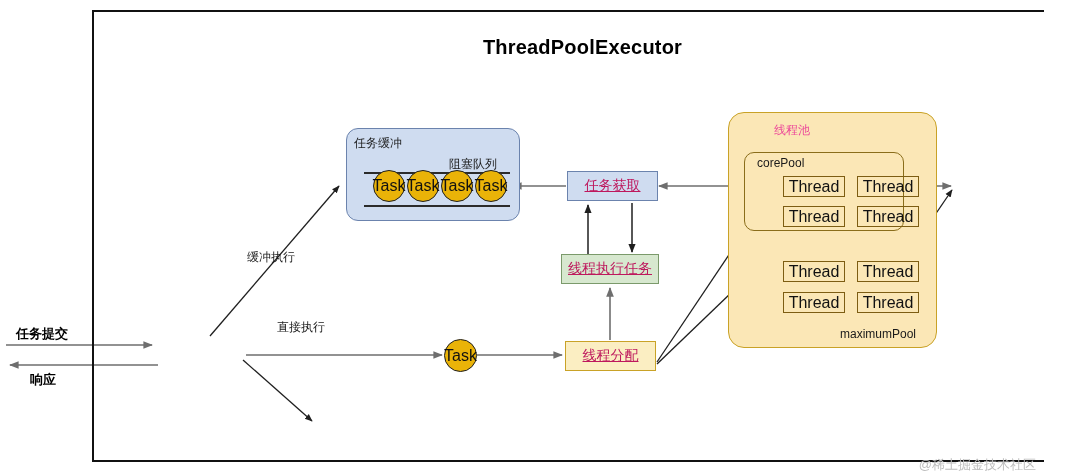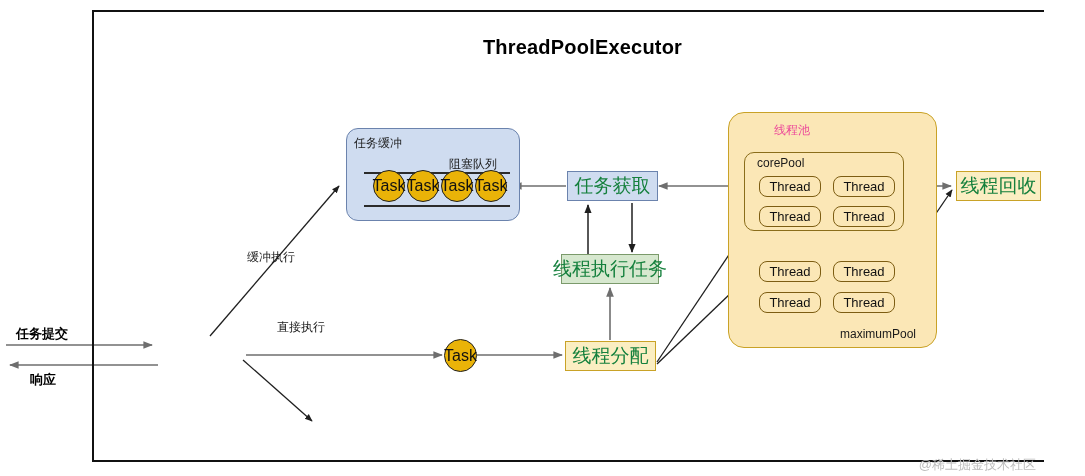--- a/index.html
+++ b/index.html
@@ -20,23 +20,24 @@
     left: 0; top: 0;
     width: 1085px;
     height: 476px;
   }
   .node {
     position: absolute;
     box-sizing: border-box;
     display: flex;
     align-items: center;
     justify-content: center;
-    font-size: 19px;
-    color: #15803d;
-    white-space: nowrap;
+    font-size: 14px;
+    color: #be185d;
+    white-space: nowrap;
+    text-decoration: underline;
   }
   
   .executor-frame {
     position: absolute;
     left: 92px;
     top: 10px;
     width: 981px;
     height: 452px;
     border: 2.5px solid #111111;
     background: transparent;
@@ -146,28 +147,29 @@
     left: 840px;
     top: 327px;
     font-size: 12px;
     color: #1a1a1a;
   }
   .thread-chip {
     position: absolute;
     width: 62px;
     height: 21px;
     border: 1px solid #7d5d12;
-    border-radius: 8px;
+    border-radius: 0;
     background: transparent;
     display: flex;
     align-items: center;
     justify-content: center;
-    font-size: 13px;
+    font-size: 16px;
     color: #111111;
     box-sizing: border-box;
+    margin-left: 24px;
   }
   
   .yellow-box {
     background: #fbeec2;
     border: 1px solid #c9a227;
   }
   
   .green-box {
     background: #d7e8cf;
     border: 1px solid #7b9a6b;
@@ -282,17 +284,16 @@
   <div class="thread-chip" style="left:759px; top:176px;">Thread</div>
   <div class="thread-chip" style="left:833px; top:176px;">Thread</div>
   <div class="thread-chip" style="left:759px; top:206px;">Thread</div>
   <div class="thread-chip" style="left:833px; top:206px;">Thread</div>
 
   <div class="thread-chip" style="left:759px; top:261px;">Thread</div>
   <div class="thread-chip" style="left:833px; top:261px;">Thread</div>
   <div class="thread-chip" style="left:759px; top:292px;">Thread</div>
   <div class="thread-chip" style="left:833px; top:292px;">Thread</div>
 
-  <div class="node yellow-box" style="left:956px; top:171px; width:85px; height:30px;">线程回收</div>
 
   <div class="watermark">@稀土掘金技术社区</div>
 
 </div>
 
 </body></html>

